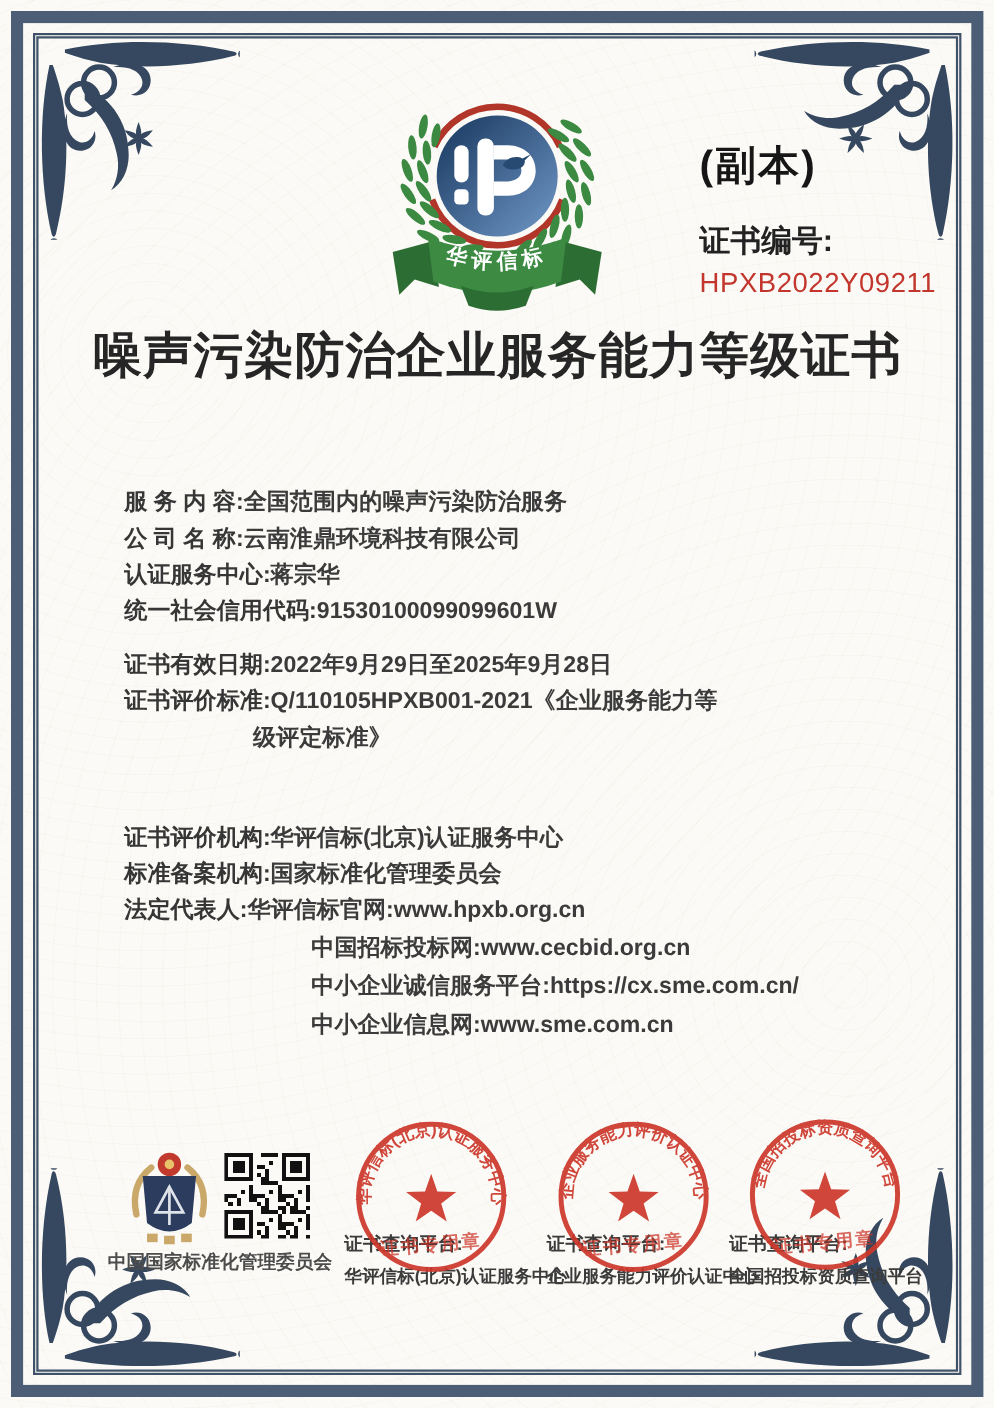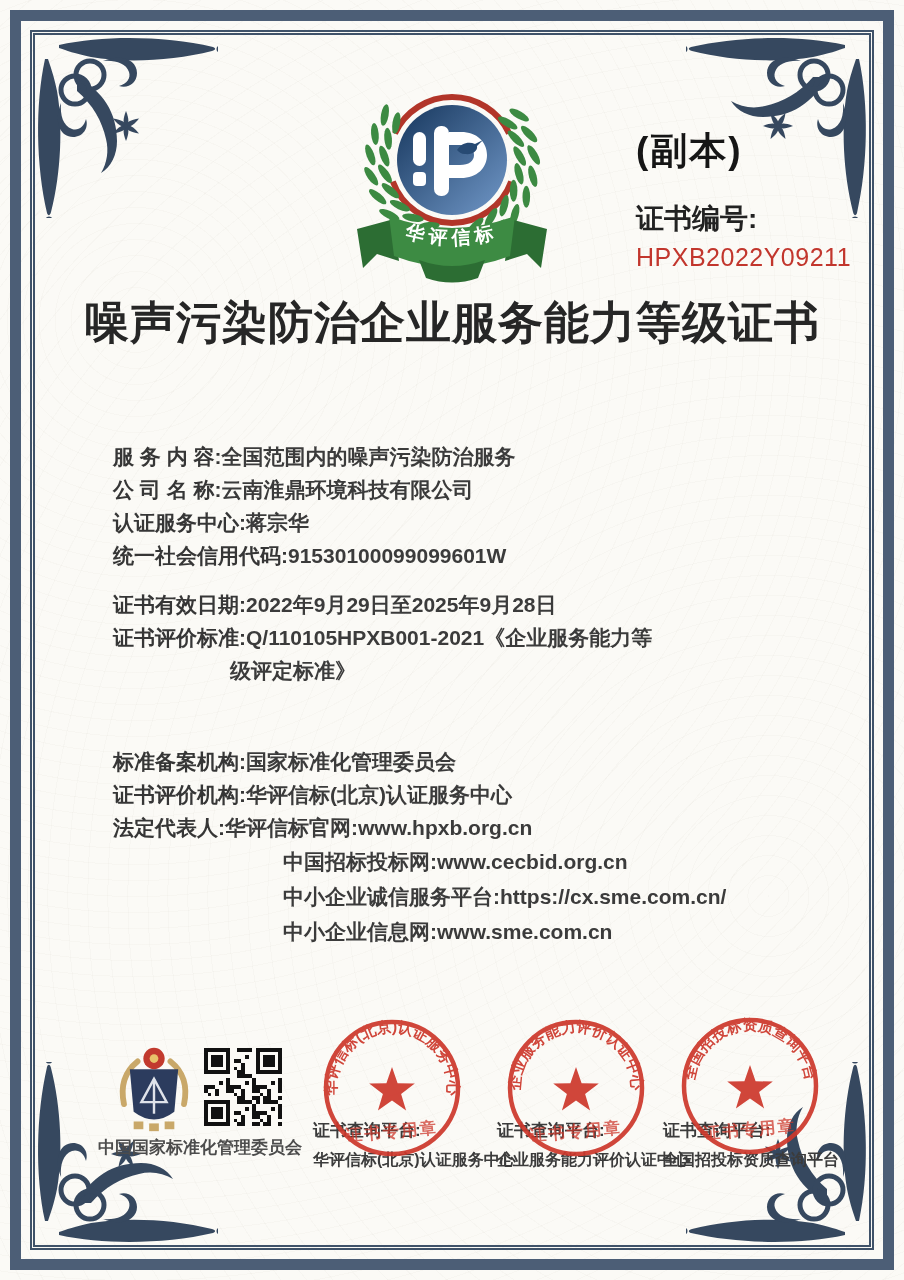--- a/index.html
+++ b/index.html
@@ -189,22 +189,22 @@
       <div class="info-row"><span class="lbl">公 司 名 称:</span><span class="val">云南淮鼎环境科技有限公司</span></div>
       <div class="info-row"><span class="lbl">认证服务中心:</span><span class="val">蒋宗华</span></div>
       <div class="info-row"><span class="lbl">统一社会信用代码:</span><span class="val">91530100099099601W</span></div>
     </div>
   <div class="info-section s2">
       <div class="info-row"><span class="lbl">证书有效日期:</span><span class="val">2022年9月29日至2025年9月28日</span></div>
       <div class="info-row"><span class="lbl">证书评价标准:</span><span class="val">Q/110105HPXB001-2021《企业服务能力等</span></div>
       <div class="info-row indent1"><span class="lbl"></span><span class="val">级评定标准》</span></div>
     </div>
   <div class="info-section s3">
+      <div class="info-row"><span class="lbl">证书评价机构:</span><span class="val">华评信标(北京)认证服务中心</span></div>
       <div class="info-row"><span class="lbl">标准备案机构:</span><span class="val">国家标准化管理委员会</span></div>
-      <div class="info-row"><span class="lbl">证书评价机构:</span><span class="val">华评信标(北京)认证服务中心</span></div>
       <div class="info-row"><span class="lbl">法定代表人:</span><span class="val">华评信标官网:www.hpxb.org.cn</span></div>
       <div class="info-row indent2"><span class="lbl"></span><span class="val">中国招标投标网:www.cecbid.org.cn</span></div>
       <div class="info-row indent2"><span class="lbl"></span><span class="val">中小企业诚信服务平台:https://cx.sme.com.cn/</span></div>
       <div class="info-row indent2"><span class="lbl"></span><span class="val">中小企业信息网:www.sme.com.cn</span></div>
     </div>
 
   <svg class="emblem" viewBox="0 0 90 95">
     <path d="M14 62 Q8 34 28 18" fill="none" stroke="#c9a869" stroke-width="6" stroke-linecap="round"></path>
     <path d="M76 62 Q82 34 62 18" fill="none" stroke="#c9a869" stroke-width="6" stroke-linecap="round"></path>
     <rect x="24" y="80" width="10" height="8" fill="#c9a869"></rect>

